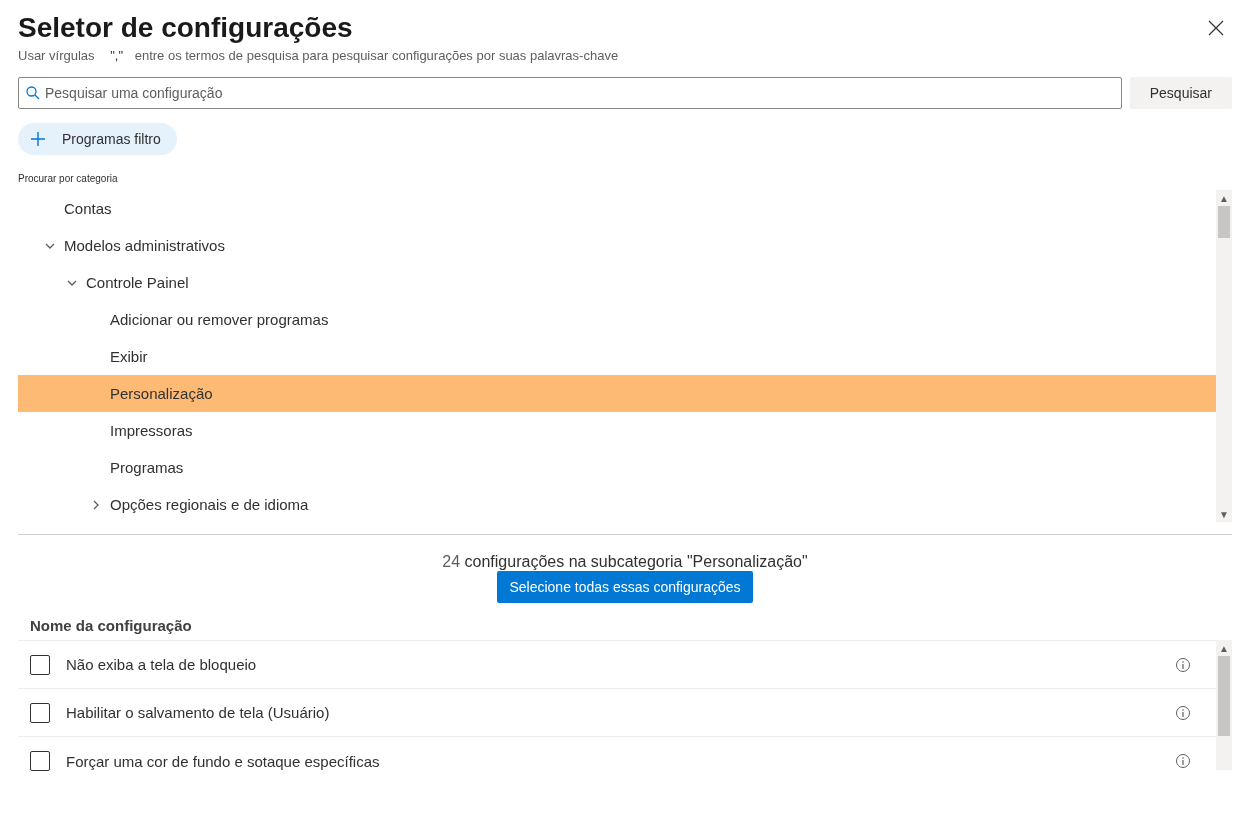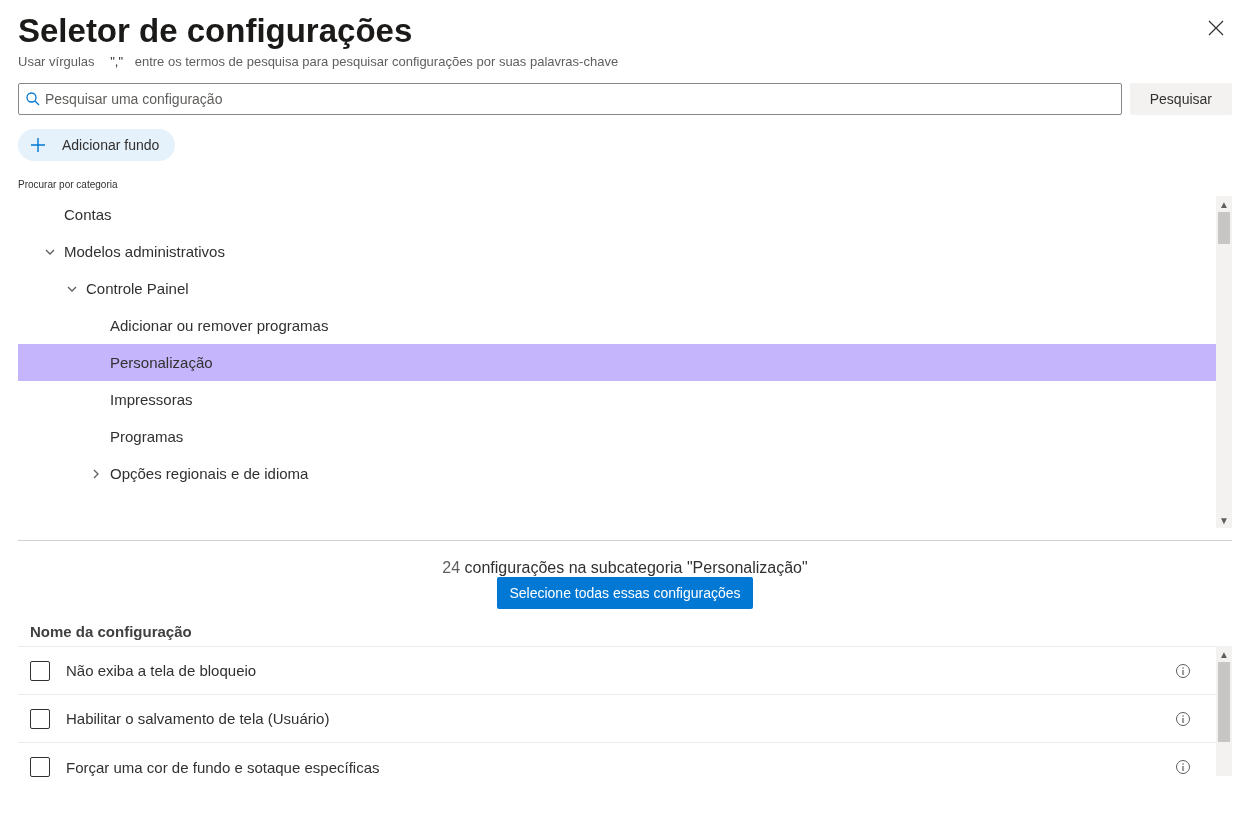--- a/index.html
+++ b/index.html
@@ -16,21 +16,21 @@
   }
   .panel {
     padding: 12px 16px 0 18px;
   }
   .header-row {
     display: flex;
     justify-content: space-between;
     align-items: flex-start;
   }
   .title {
-    font-size: 33px;
+    font-size: 28px;
     font-weight: 600;
     margin: 0 0 4px 0;
     color: #1b1a19;
   }
   .close-btn {
     font-size: 18px;
     color: #323130;
     line-height: 1;
     padding: 8px;
     cursor: pointer;
@@ -120,21 +120,21 @@
     height: 37px;
     padding-left: 24px;
     cursor: pointer;
     font-size: 15px;
     color: #323130;
   }
   .tree-row.level-0 { padding-left: 24px; }
   .tree-row.level-1 { padding-left: 24px; }
   .tree-row.level-2 { padding-left: 46px; }
   .tree-row.level-3 { padding-left: 70px; }
-  .tree-row.selected { background: #c4b5fd; }
+  .tree-row.selected { background: #fdba74; }
   .chevron {
     width: 16px;
     height: 16px;
     display: inline-flex;
     align-items: center;
     justify-content: center;
     margin-right: 6px;
     color: #605e5c;
   }
   .chevron.down svg { transform: rotate(0deg); }
@@ -284,21 +284,21 @@
     </div>
     <button class="search-btn">Pesquisar</button>
   </div>
 
   <div class="add-filter">
     <span class="plus-icon">
       <svg width="16" height="16" viewBox="0 0 16 16">
           <path d="M8 1 V15 M1 8 H15" stroke="#0078d4" stroke-width="1.4"></path>
         </svg>
     </span>
-    <span class="add-filter-label">Adicionar fundo</span>
+    <span class="add-filter-label">Programas filtro</span>
   </div>
 
   <div class="browse-label">Procurar por categoria</div>
 
   <div class="tree-wrap">
     <div class="tree">
 
       <div class="tree-row level-0">
         <span class="chevron" style="visibility:hidden"></span>
         <span class="tree-label">Contas</span>
@@ -320,20 +320,24 @@
             </svg>
         </span>
         <span class="tree-label">Controle  Painel</span>
       </div>
 
       <div class="tree-row level-3">
         <span class="chevron" style="visibility:hidden"></span>
         <span class="tree-label">Adicionar ou remover programas</span>
       </div>
 
+      <div class="tree-row level-3">
+        <span class="chevron" style="visibility:hidden"></span>
+        <span class="tree-label">Exibir</span>
+      </div>
 
       <div class="tree-row level-3 selected">
         <span class="chevron" style="visibility:hidden"></span>
         <span class="tree-label">Personalização</span>
       </div>
 
       <div class="tree-row level-3">
         <span class="chevron" style="visibility:hidden"></span>
         <span class="tree-label">Impressoras</span>
       </div>

